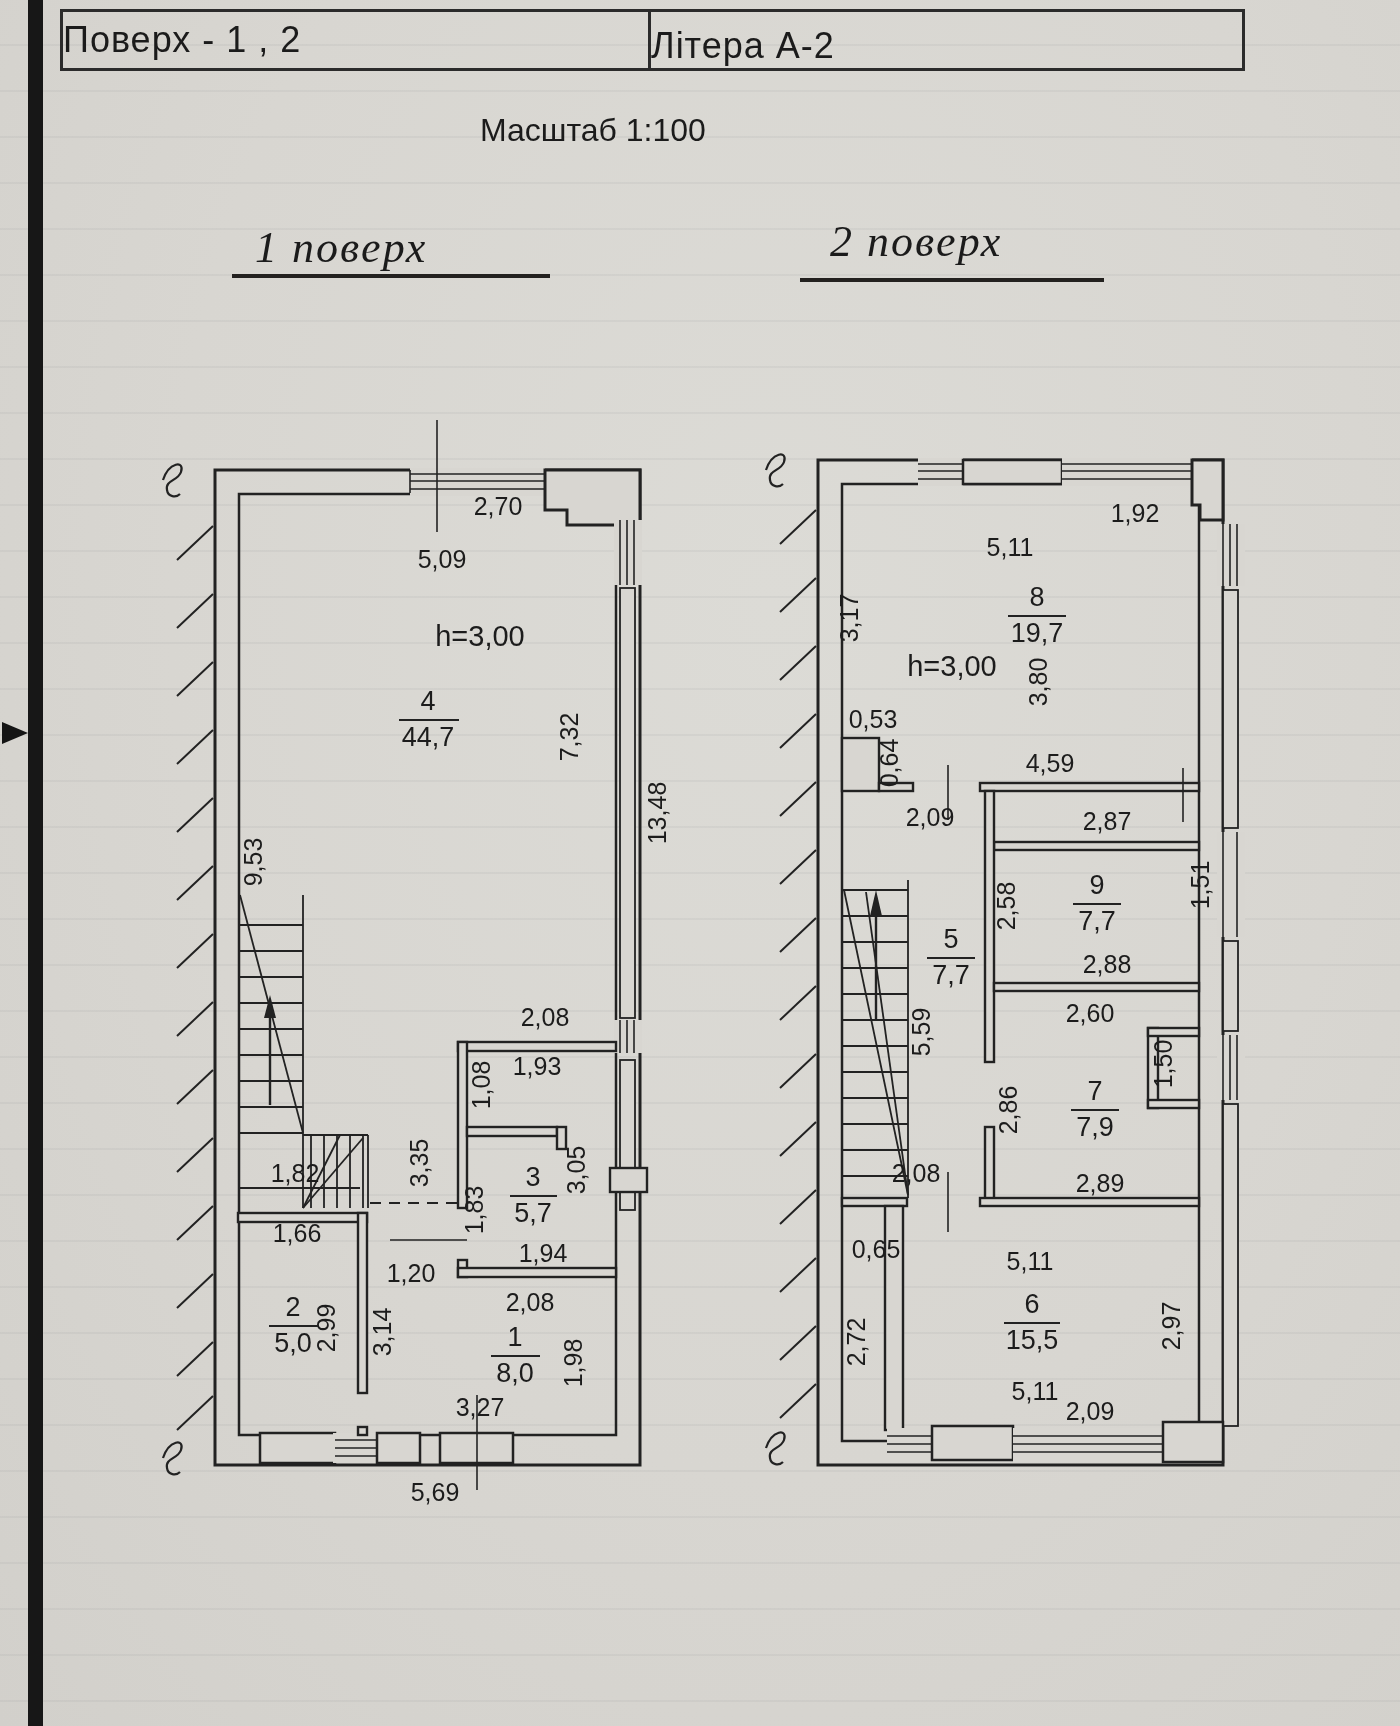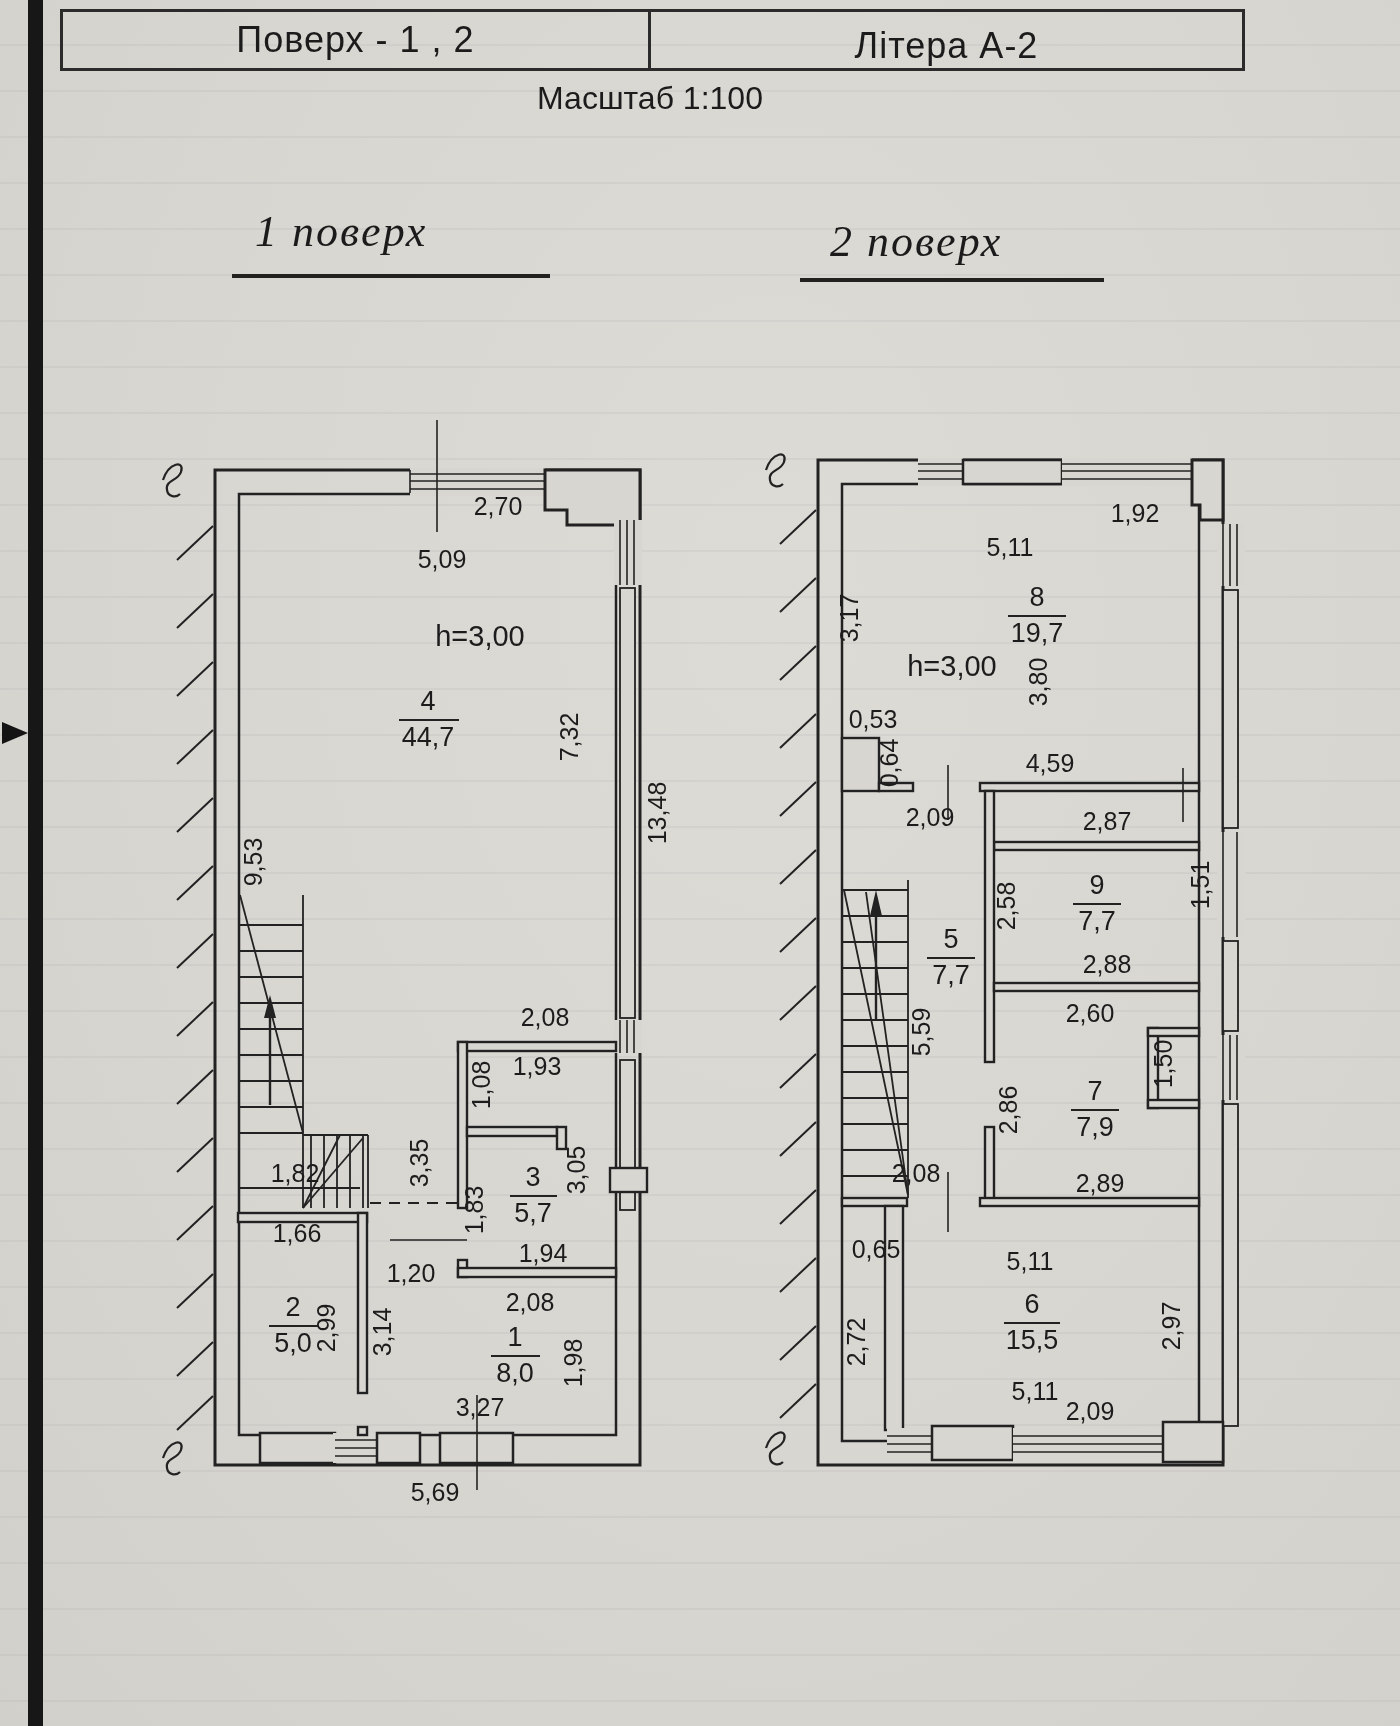--- a/index.html
+++ b/index.html
@@ -8,27 +8,27 @@
     background:
       repeating-linear-gradient(180deg, rgba(100,105,112,0) 0 44px, rgba(100,105,112,0.07) 44px 46px),
       radial-gradient(ellipse at 55% 35%, #dcdbd6 0%, #d8d6d1 55%, #d2d0cb 100%);
     font-family:"Liberation Sans", sans-serif;color:#1b1b1b;
   }
   .edge-strip{position:absolute;left:28px;top:0;width:15px;height:100%;background:#171717;}
   .edge-arrow{position:absolute;left:2px;top:722px;width:0;height:0;
     border-top:11px solid transparent;border-bottom:11px solid transparent;border-left:26px solid #141414;}
   .hdr{position:absolute;left:60px;top:9px;width:1185px;height:62px;display:flex;
     border:3px solid #2b2b2b;box-sizing:border-box;}
-  .hdr-cell{display:flex;align-items:center;justify-content:center;font-size:36px;letter-spacing:1px;}
+  .hdr-cell{display:flex;align-items:center;justify-content:flex-start;font-size:36px;letter-spacing:1px;}
   .hdr-cell.left{width:588px;border-right:3px solid #2b2b2b;box-sizing:border-box;}
   .hdr-cell.right{flex:1;margin-top:12px;}
-  .scale-note{position:absolute;left:480px;top:80px;width:340px;text-align:center;font-size:32px;}
+  .scale-note{position:absolute;left:480px;top:112px;width:340px;font-size:32px;}
   .plan-title{position:absolute;font-family:"Liberation Serif", serif;font-style:italic;
     font-size:44px;letter-spacing:2px;}
-  .t1{left:255px;top:206px;}
+  .t1{left:255px;top:222px;}
   .t2{left:830px;top:216px;}
   .title-rule{position:absolute;height:4px;background:#23211f;}
   .r1{left:232px;top:274px;width:318px;}
   .r2{left:800px;top:278px;width:304px;}
   svg text{font-family:"Liberation Sans", sans-serif;fill:#1c1c1c;}
   .dim{font-size:25px;}
   .dimb{font-size:27px;}
   .hnote{font-size:29px;}
 </style>
 </head>

